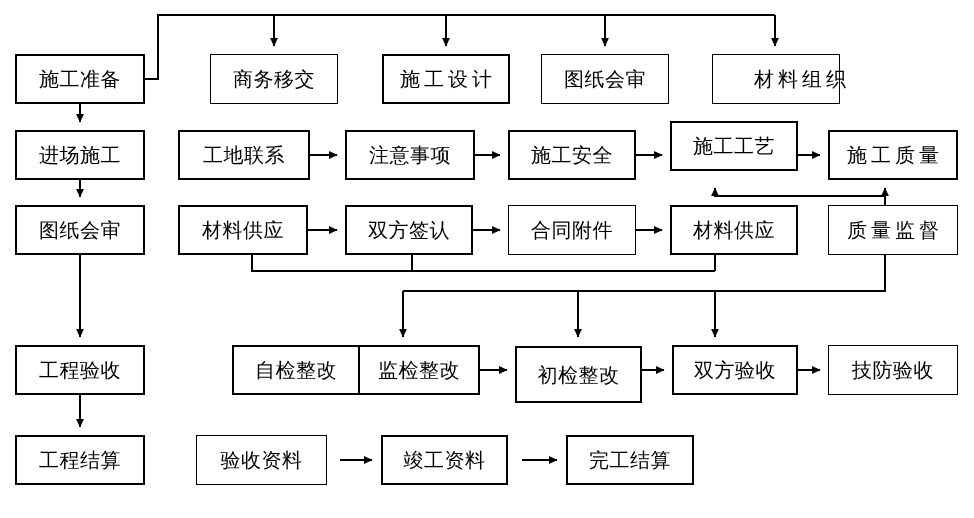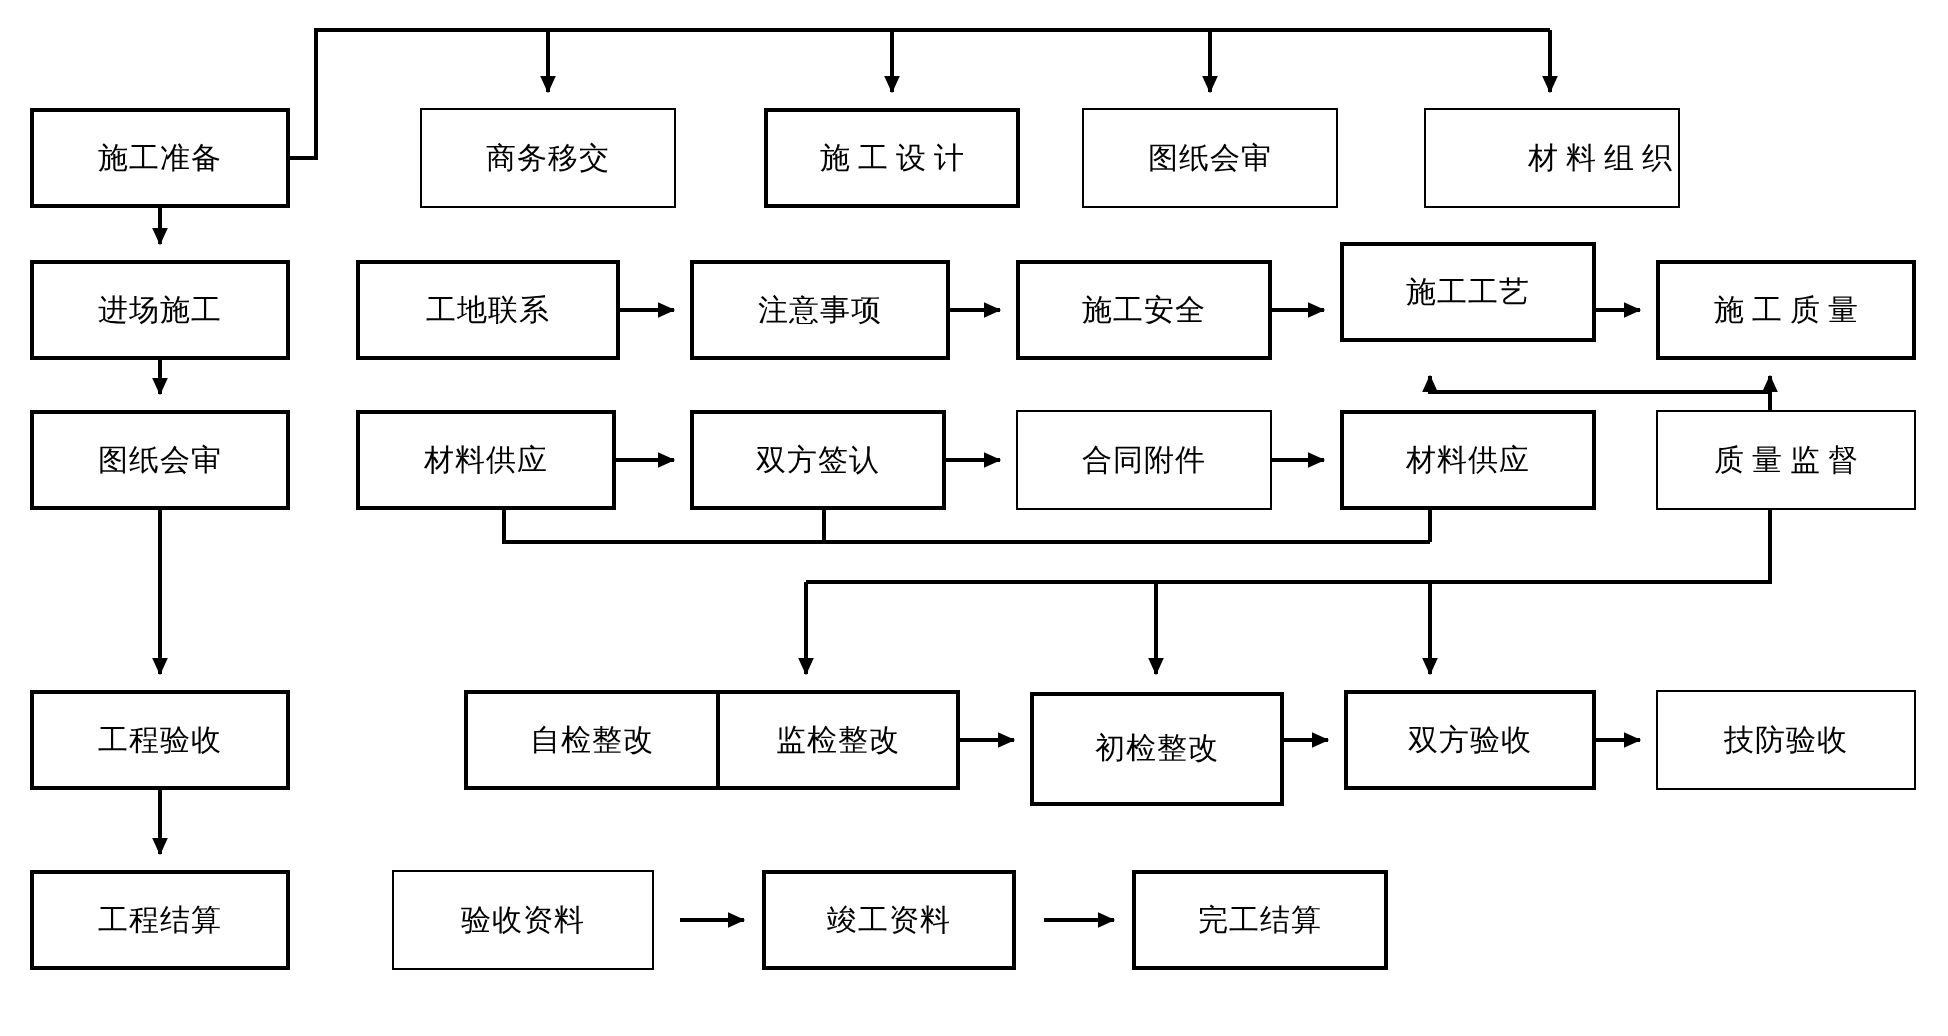--- a/index.html
+++ b/index.html
@@ -30,21 +30,21 @@
     position: absolute;
     box-sizing: border-box;
     background: #ffffff;
     border: 1.5px solid #000000;
     display: flex;
     align-items: center;
     justify-content: center;
     text-align: center;
     color: #000000;
     font-family: "DejaVu Sans", "Liberation Sans", sans-serif;
-    font-size: 15px;
+    font-size: 20px;
     line-height: 1;
     letter-spacing: 0.5px;
     white-space: nowrap;
     z-index: 2;
   }
   .node.bold-border {
     border-width: 2.5px;
   }
   .node.wide-track {
     letter-spacing: 4px;

